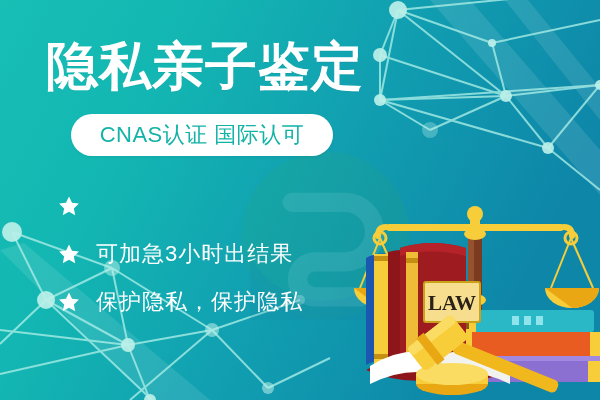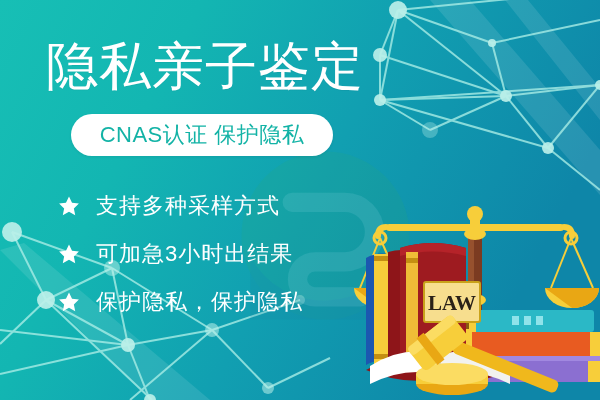--- a/index.html
+++ b/index.html
@@ -43,21 +43,21 @@
     height: 400px;
   }
 
   .headline {
     position: absolute;
     left: 46px;
     top: 36px;
     color: #ffffff;
     font-size: 52px;
     line-height: 60px;
-    font-weight: normal;
+    font-weight: bold;
     letter-spacing: 1px;
     white-space: nowrap;
     text-shadow: 0 1px 0 rgba(0,0,0,0.04);
   }
 
   .badge-pill {
     position: absolute;
     left: 71px;
     top: 114px;
     width: 262px;
@@ -198,30 +198,29 @@
     <path d="M100 4 A96 96 0 0 1 100 196 A96 96 0 0 1 100 4 Z" fill="none"></path>
     <path d="M14 124 A96 96 0 0 0 186 118 L186 196 L14 196 Z" fill="#1C7FA0" opacity="0.55"></path>
     <path d="M62 62 h60 a34 34 0 0 1 0 68 h-34 a20 20 0 0 0 0 40 h52" fill="none" stroke="#FFFFFF" stroke-width="22" stroke-linecap="round" stroke-linejoin="round" opacity="0.30"></path>
   </svg>
 
   <div class="content">
 
     <div class="headline">隐私亲子鉴定</div>
 
     <div class="badge-pill">
-      <span class="badge-text">CNAS认证  保护隐私</span>
+      <span class="badge-text">CNAS认证  国际认可</span>
     </div>
 
     <div class="bullets">
 
       <div class="bullet-row">
         <svg class="star-icon" viewBox="0 0 24 24">
           <polygon points="12,1.5 15.3,8.5 22.8,9.4 17.3,14.6 18.8,22 12,18.4 5.2,22 6.7,14.6 1.2,9.4 8.7,8.5" fill="#FFFFFF"></polygon>
         </svg>
-        <span class="bullet-label">支持多种采样方式</span>
       </div>
 
       <div class="bullet-row">
         <svg class="star-icon" viewBox="0 0 24 24">
           <polygon points="12,1.5 15.3,8.5 22.8,9.4 17.3,14.6 18.8,22 12,18.4 5.2,22 6.7,14.6 1.2,9.4 8.7,8.5" fill="#FFFFFF"></polygon>
         </svg>
         <span class="bullet-label">可加急3小时出结果</span>
       </div>
 
       <div class="bullet-row">

